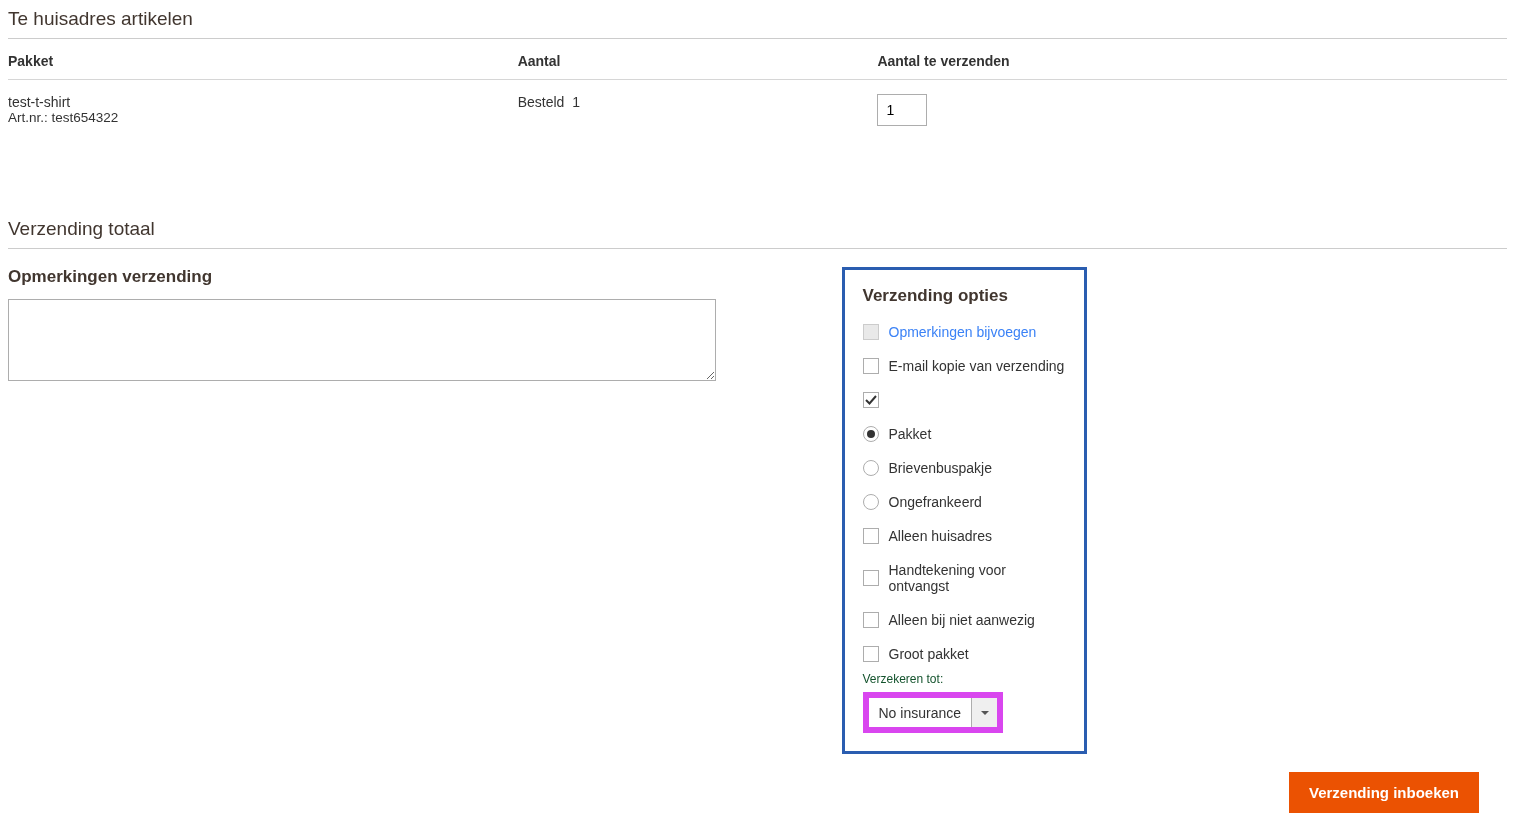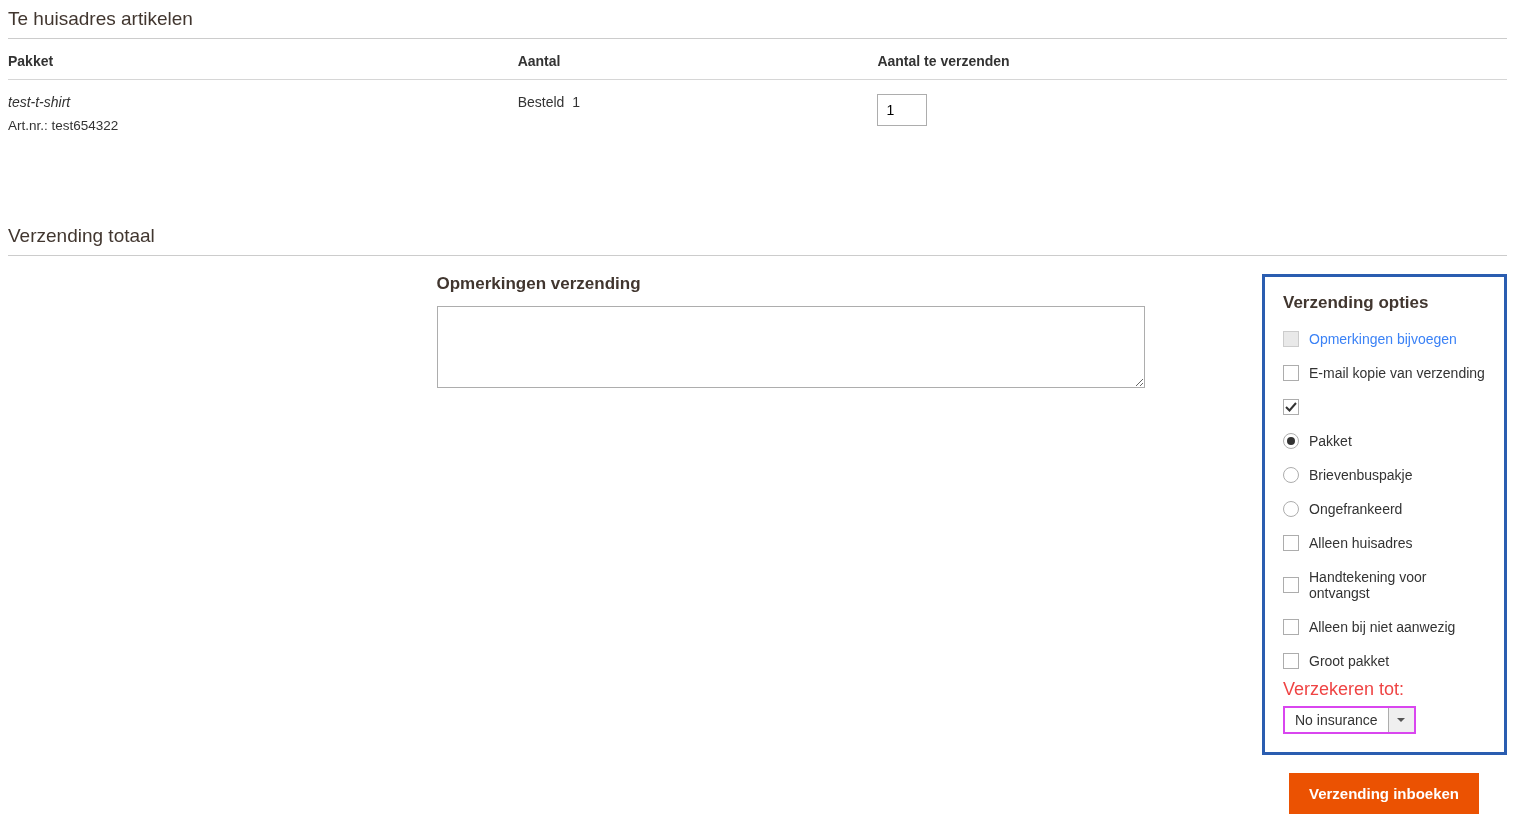--- a/index.html
+++ b/index.html
@@ -37,41 +37,38 @@
     .items-table tbody td {
       padding: 14px 0;
       vertical-align: top;
       font-size: 14px;
       color: #333;
     }
     .col-product { width: 34%; }
     .col-aantal { width: 24%; }
     .col-send { width: 42%; }
     .product-name {
-      margin-bottom: 8px;
-      font-style: italic;
     }
     .product-sku {
       font-size: 13.5px;
     }
     .qty-input {
       width: 50px;
       height: 32px;
       border: 1px solid #adadad;
       padding: 4px 8px;
       font-size: 14px;
       text-align: left;
     }
     .spacer-large { height: 70px; }
     .totals-row {
       display: flex;
-      gap: 32px;
+      gap: 40px;
       margin-top: 18px;
       align-items: flex-start;
-      justify-content: flex-end;
     }
     .totals-left {
       flex: 0 0 50%;
     }
     .totals-right {
       flex: 0 0 auto;
       padding-left: 44px;
     }
     .subheading {
       font-size: 17px;
@@ -149,29 +146,29 @@
       width: 8px;
       height: 8px;
       background: #333;
       border-radius: 50%;
       display: none;
     }
     .radio.checked .dot {
       display: block;
     }
     .insure-label {
-      font-size: 18px;
-      color: #ef4444;
+      font-size: 12px;
+      color: #14532d;
       margin-bottom: 6px;
       margin-top: 2px;
     }
     .select-wrap {
       display: inline-flex;
-      border: 2px solid #d946ef;
-      height: 28px;
+      border: 6px solid #d946ef;
+      height: 41px;
       align-items: stretch;
       cursor: pointer;
     }
     .select-text {
       padding: 4px 10px;
       font-size: 14px;
       display: flex;
       align-items: center;
       min-width: 92px;
     }

